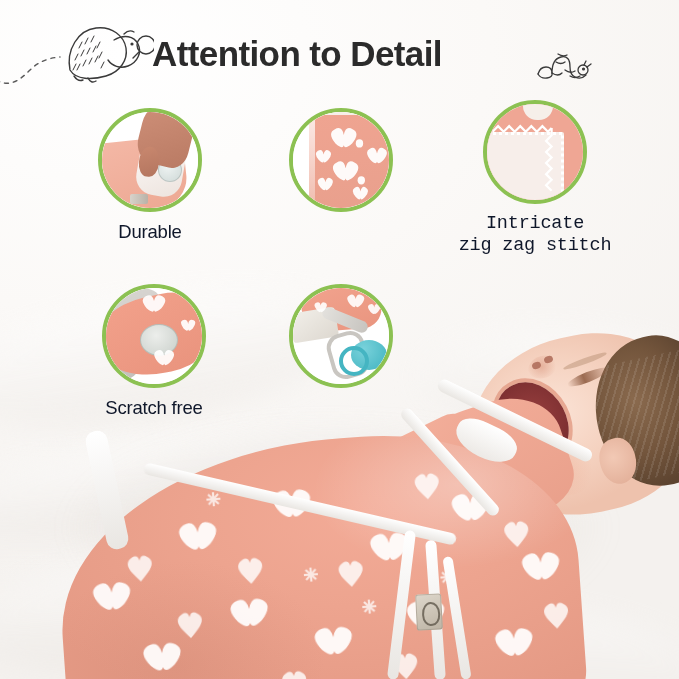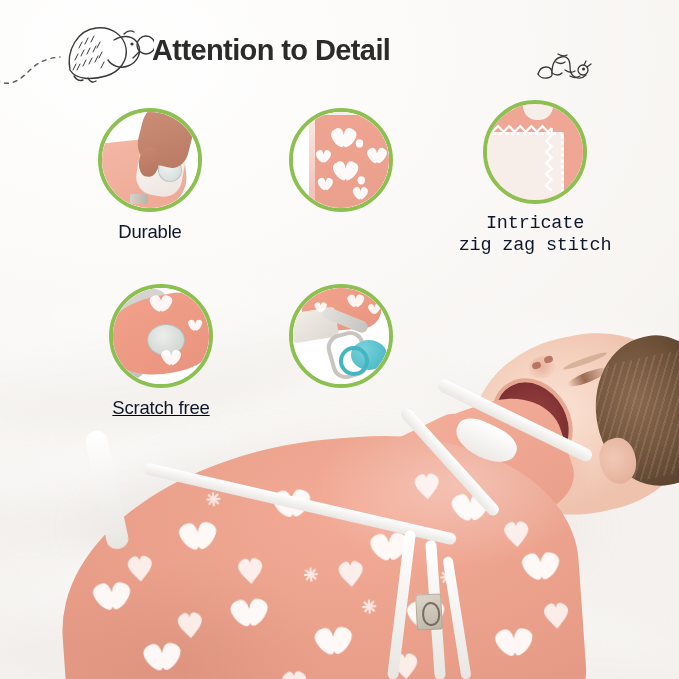--- a/index.html
+++ b/index.html
@@ -39,21 +39,21 @@
   .fold-d { left: 250px; top: 600px; width: 460px; height: 120px;
     background: linear-gradient(180deg, rgba(255,255,255,.75), rgba(216,209,202,.4)); transform: rotate(4deg); }
   .fold-e { left: 420px; top: 330px; width: 300px; height: 110px;
     background: linear-gradient(180deg, rgba(255,255,255,.8), rgba(224,218,212,.4)); transform: rotate(3deg); }
 
   
   .headline {
     position: absolute;
     left: 152px;
     top: 34px;
-    font-size: 29px;
+    font-size: 35px;
     font-weight: bold;
     letter-spacing: -0.6px;
     color: #2b2b2b;
     white-space: nowrap;
   }
   .hedgehog { position: absolute; left: 58px; top: 14px; width: 96px; height: 76px; }
   .dash-trail { position: absolute; left: -4px; top: 54px; width: 80px; height: 34px; }
   .worm { position: absolute; left: 534px; top: 42px; width: 62px; height: 42px; }
 
   
@@ -653,21 +653,21 @@
           <polyline points="70,26 70,34 64,40 70,46 64,52 70,58 64,64 70,70 64,76 70,82 64,88 70,94" fill="none" stroke="#ffffff" stroke-width="2.4"></polyline>
         </svg>
       </div>
     </div>
     <div class="caption">
       <div>Intricate</div>
       <div>zig zag stitch</div>
     </div>
   </div>
 
-  <div class="feature" style="left:68px; top:284px;text-decoration:underline;">
+  <div class="feature" style="left:61px; top:284px;">
     <div class="ring">
       <div class="photo p-white">
         <div class="hook-grey"></div>
         <div class="hook-band"></div>
         <div class="hook-disc"></div>
         <svg style="position:absolute;inset:0" viewBox="0 0 104 104">
           <g fill="#ffffff" opacity="0.92">
             <path d="M44 22 q-8 -10 -1 -13 q7 -4 9 5 q2 -9 9 -5 q7 3 -1 13 q-7 6 -8 2 q-1 4 -8 -2z"></path>
             <path d="M56 80 q-7 -9 -1 -12 q6 -3 8 5 q2 -8 8 -5 q6 3 -1 12 q-6 6 -7 2 q-1 4 -7 -2z"></path>
             <path d="M84 44 q-5 -7 -1 -9 q5 -2 6 4 q1 -6 6 -4 q4 2 -1 9 q-4 4 -5 1 q-1 3 -5 -1z"></path>

